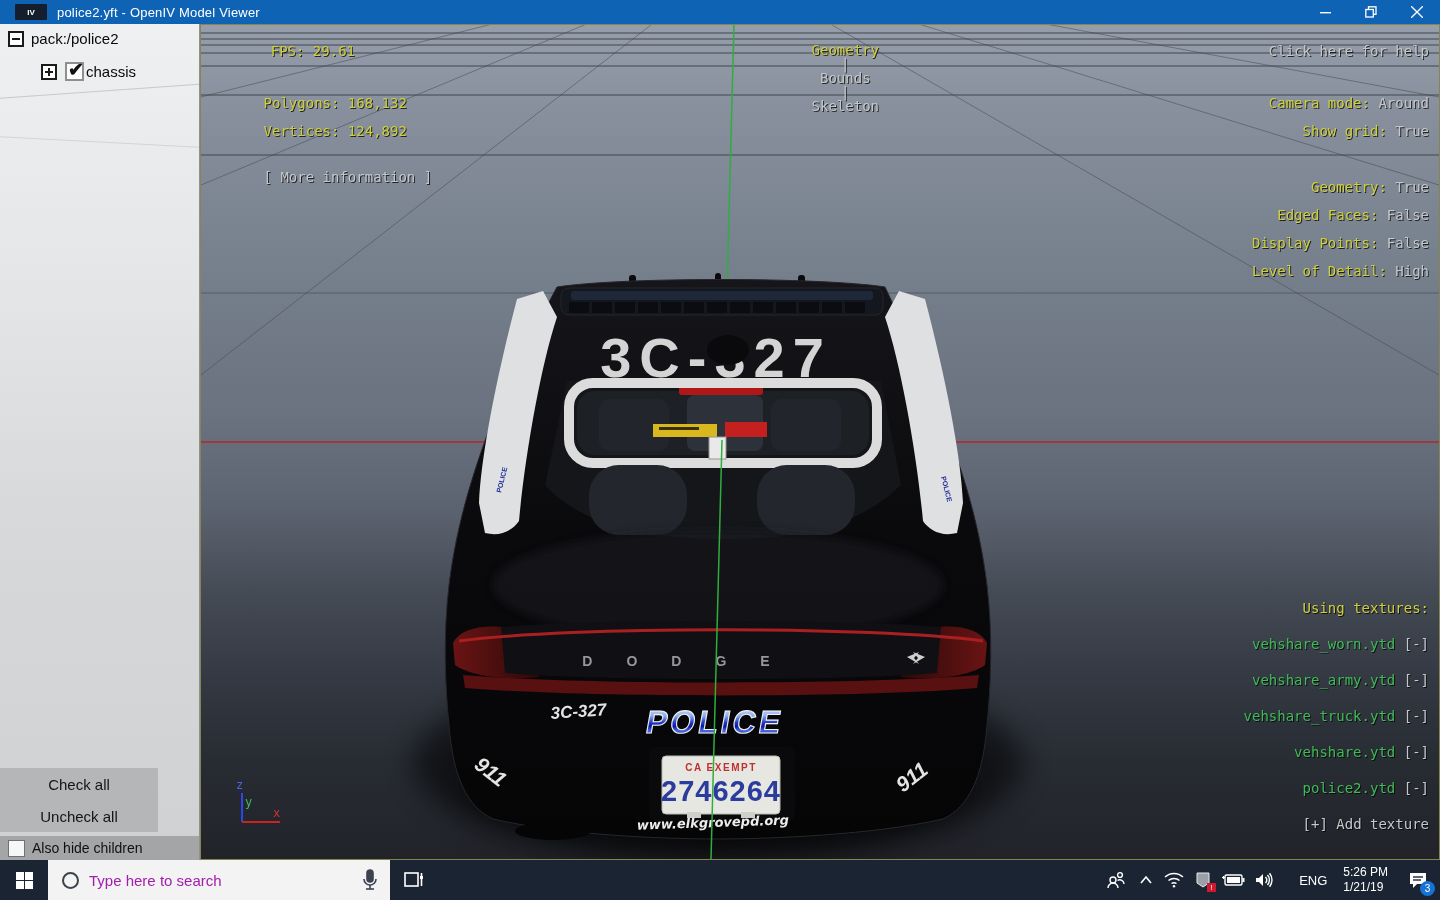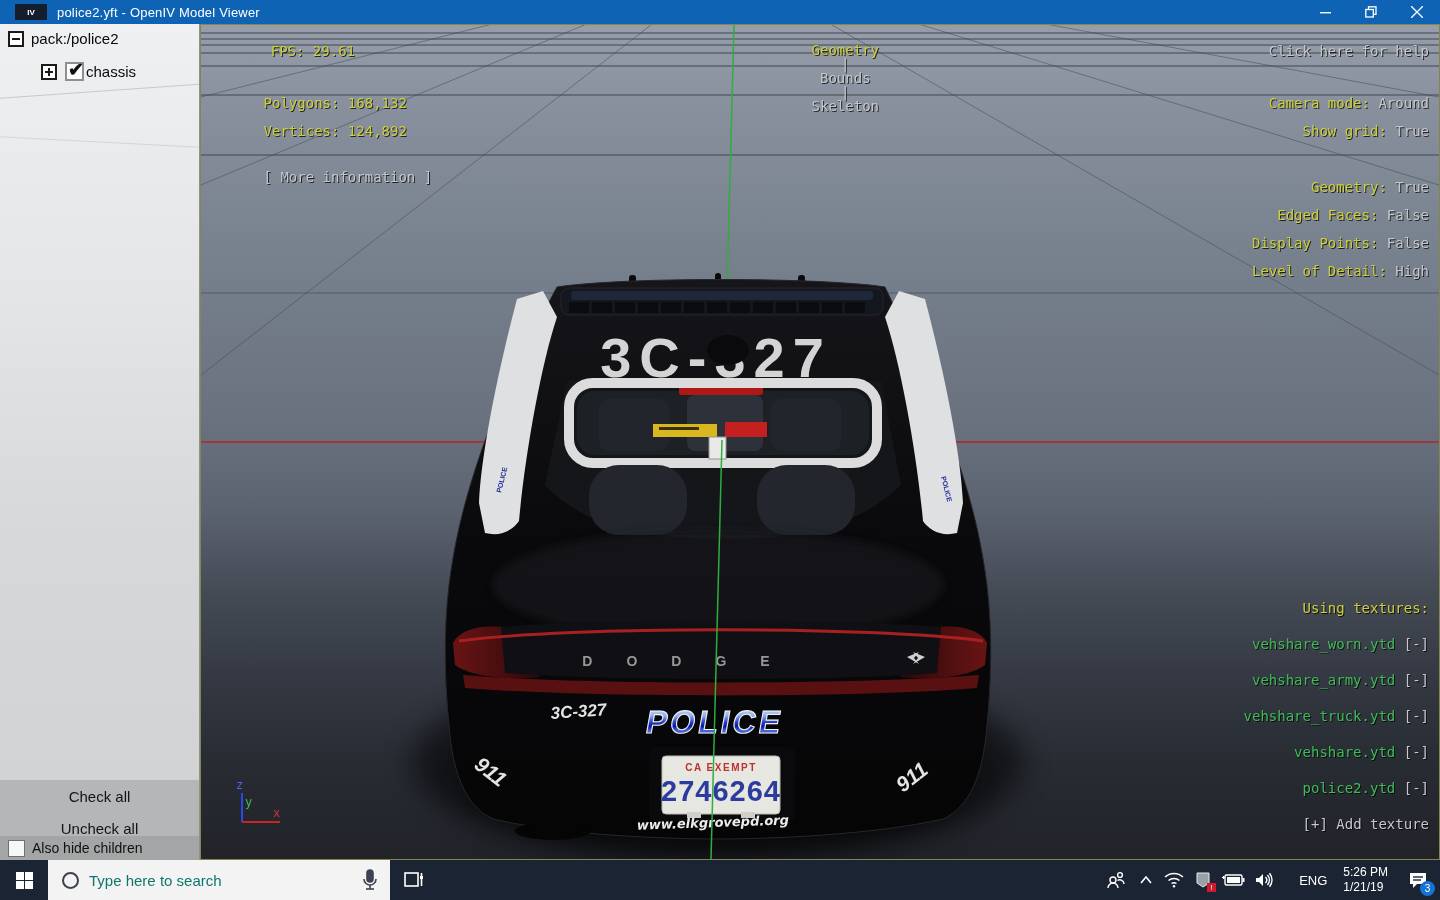--- a/index.html
+++ b/index.html
@@ -24,21 +24,21 @@
   .tree{position:relative;color:#0a0a0a;}
   .tree-row{position:absolute;display:flex;align-items:center;}
   .exp-box{width:16px;height:16px;background:#fff;border:2px solid #1a1a1a;position:relative;flex:0 0 auto;}
   .exp-box::before,.exp-box::after{content:"";position:absolute;background:#1a1a1a;}
   .exp-box::before{left:2px;right:2px;top:50%;height:2px;margin-top:-1px;}
   .exp-plus::after{top:2px;bottom:2px;left:50%;width:2px;margin-left:-1px;}
   .cbx{width:19px;height:19px;background:#fdfdfd;border:2px solid #8d8f91;position:relative;flex:0 0 auto;}
   .cbx .tick{position:absolute;left:1px;top:-4px;font-size:19px;font-weight:bold;color:#111;line-height:19px;}
   .tree-label{font-size:15px;margin-left:7px;}
 
-  .side-buttons{position:absolute;left:0;bottom:16px;width:199px;}
+  .side-buttons{position:absolute;left:0;bottom:28px;width:158px;}
   .side-btn{height:32px;background:#b5b6b7;display:flex;align-items:center;justify-content:center;
             font-size:15px;color:#141414;}
   .also-hide{position:absolute;left:0;bottom:0;width:199px;height:24px;background:#a4a5a6;
              display:flex;align-items:center;font-size:14px;color:#101010;}
   .also-hide .cbx2{width:17px;height:17px;background:#f6f7f7;border:1px solid #6f7173;margin:0 7px 0 8px;}
 
   
   .viewport{position:absolute;left:200px;top:24px;width:1240px;height:836px;
             border:1px solid #84854f;
             background:linear-gradient(180deg,#959eaa 0%,#87909c 10%,#77808d 28%,#6a7280 47%,
@@ -59,21 +59,21 @@
   .gap14{display:block;height:14px;}
 
   
   .taskbar{position:absolute;left:0;top:860px;width:1440px;height:40px;background:#1b2432;
            display:flex;align-items:stretch;color:#fff;}
   .start{width:48px;display:flex;align-items:center;justify-content:center;}
   .winlogo{width:17px;height:17px;display:grid;grid-template-columns:8px 8px;grid-template-rows:8px 8px;gap:1px;}
   .winlogo span{background:#fff;}
   .searchbox{width:342px;background:#f3f3f3;display:flex;align-items:center;position:relative;}
   .cortana{width:17px;height:17px;border:2.5px solid #3c4250;border-radius:50%;margin-left:14px;}
-  .search-text{margin-left:10px;font-size:15px;color:#0f766e;}
+  .search-text{margin-left:10px;font-size:15px;color:#a21caf;}
   .mic{position:absolute;right:12px;top:9px;}
   .taskview{width:48px;display:flex;align-items:center;justify-content:center;}
   .tray{margin-left:auto;display:flex;align-items:center;}
   .tray-item{display:flex;align-items:center;justify-content:center;height:40px;}
   .eng{font-size:13px;padding:0 8px;margin-left:12px;}
   .clock{font-size:12px;line-height:15px;text-align:left;padding:0 8px;}
   .badge-wrap{position:relative;width:44px;}
   .badge{position:absolute;right:5px;bottom:4px;width:15px;height:15px;border-radius:50%;
          background:#1573d8;color:#fff;font-size:10px;display:flex;align-items:center;justify-content:center;}
 </style>

